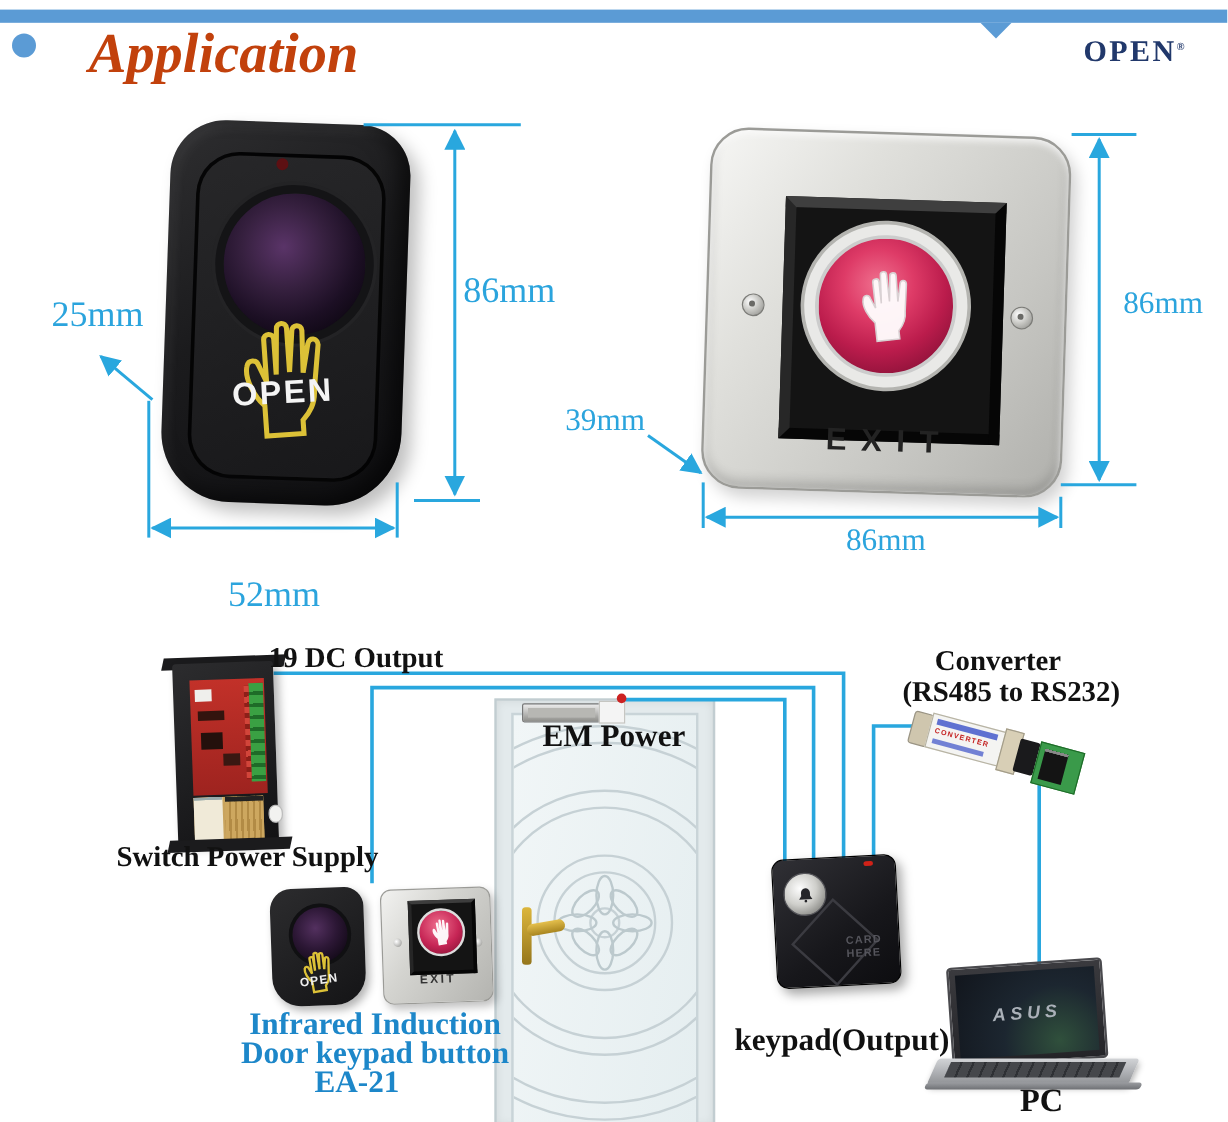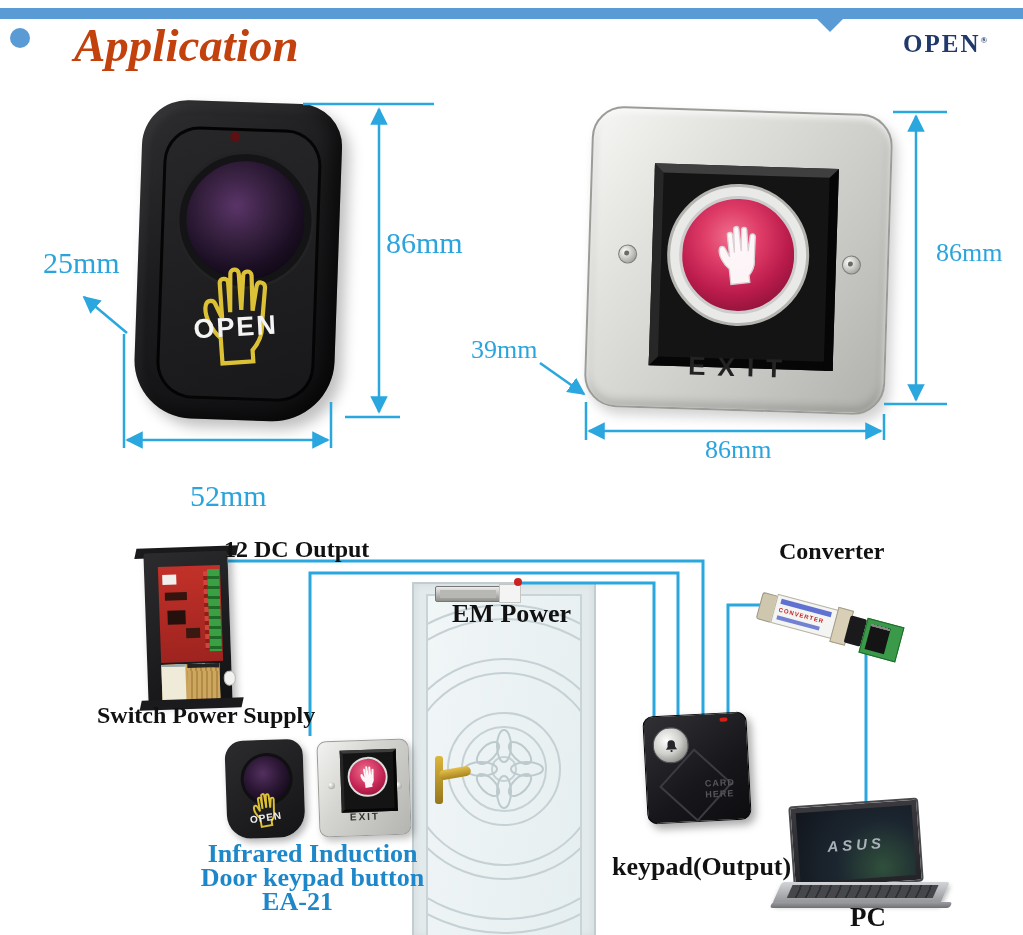--- a/index.html
+++ b/index.html
@@ -271,21 +271,21 @@
         <div class="abs psuic1"></div>
         <div class="abs psuic2"></div>
         <div class="abs psuic3"></div>
         <div class="abs psuic4"></div>
       </div>
       <div class="abs psutrafo"></div>
       <div class="abs psunut"></div>
     </div>
     <div class="abs psuflange" style="bottom:0;"></div>
   </div>
-  <div class="abs lbl" style="left:224px;top:536px;">12 DC Output</div>
+  <div class="abs lbl" style="left:224px;top:536px;">19 DC Output</div>
   <div class="abs lbl" style="left:97px;top:702px;">Switch Power Supply</div>
 
   <div class="abs minopen">
     <div class="abs minopenlens"></div>
     <svg class="abs minopenhand" viewBox="0 0 56 74">
       <use href="#handP" fill="none" stroke="#dcc137" stroke-width="4"></use>
     </svg>
     <div class="abs minopentext">OPEN</div>
   </div>
   <div class="abs minexit">
@@ -326,20 +326,21 @@
       <div class="abs convtxt">CONVERTER</div>
       <div class="abs convstripe2"></div>
     </div>
     <div class="abs convcap"></div>
     <div class="abs convconn"></div>
     <div class="abs convpcb">
       <div class="abs convterm"></div>
     </div>
   </div>
   <div class="abs lbl" style="left:779px;top:538px;">Converter</div>
+  <div class="abs lbl" style="left:752px;top:564px;">(RS485 to RS232)</div>
 
   <div class="abs laptop">
     <div class="abs lapscreen">
       <div class="lapdisp">
         <span class="laptxt">ASUS</span>
       </div>
     </div>
     <div class="abs lapbase">
       <div class="abs lapkeys"></div>
     </div>

